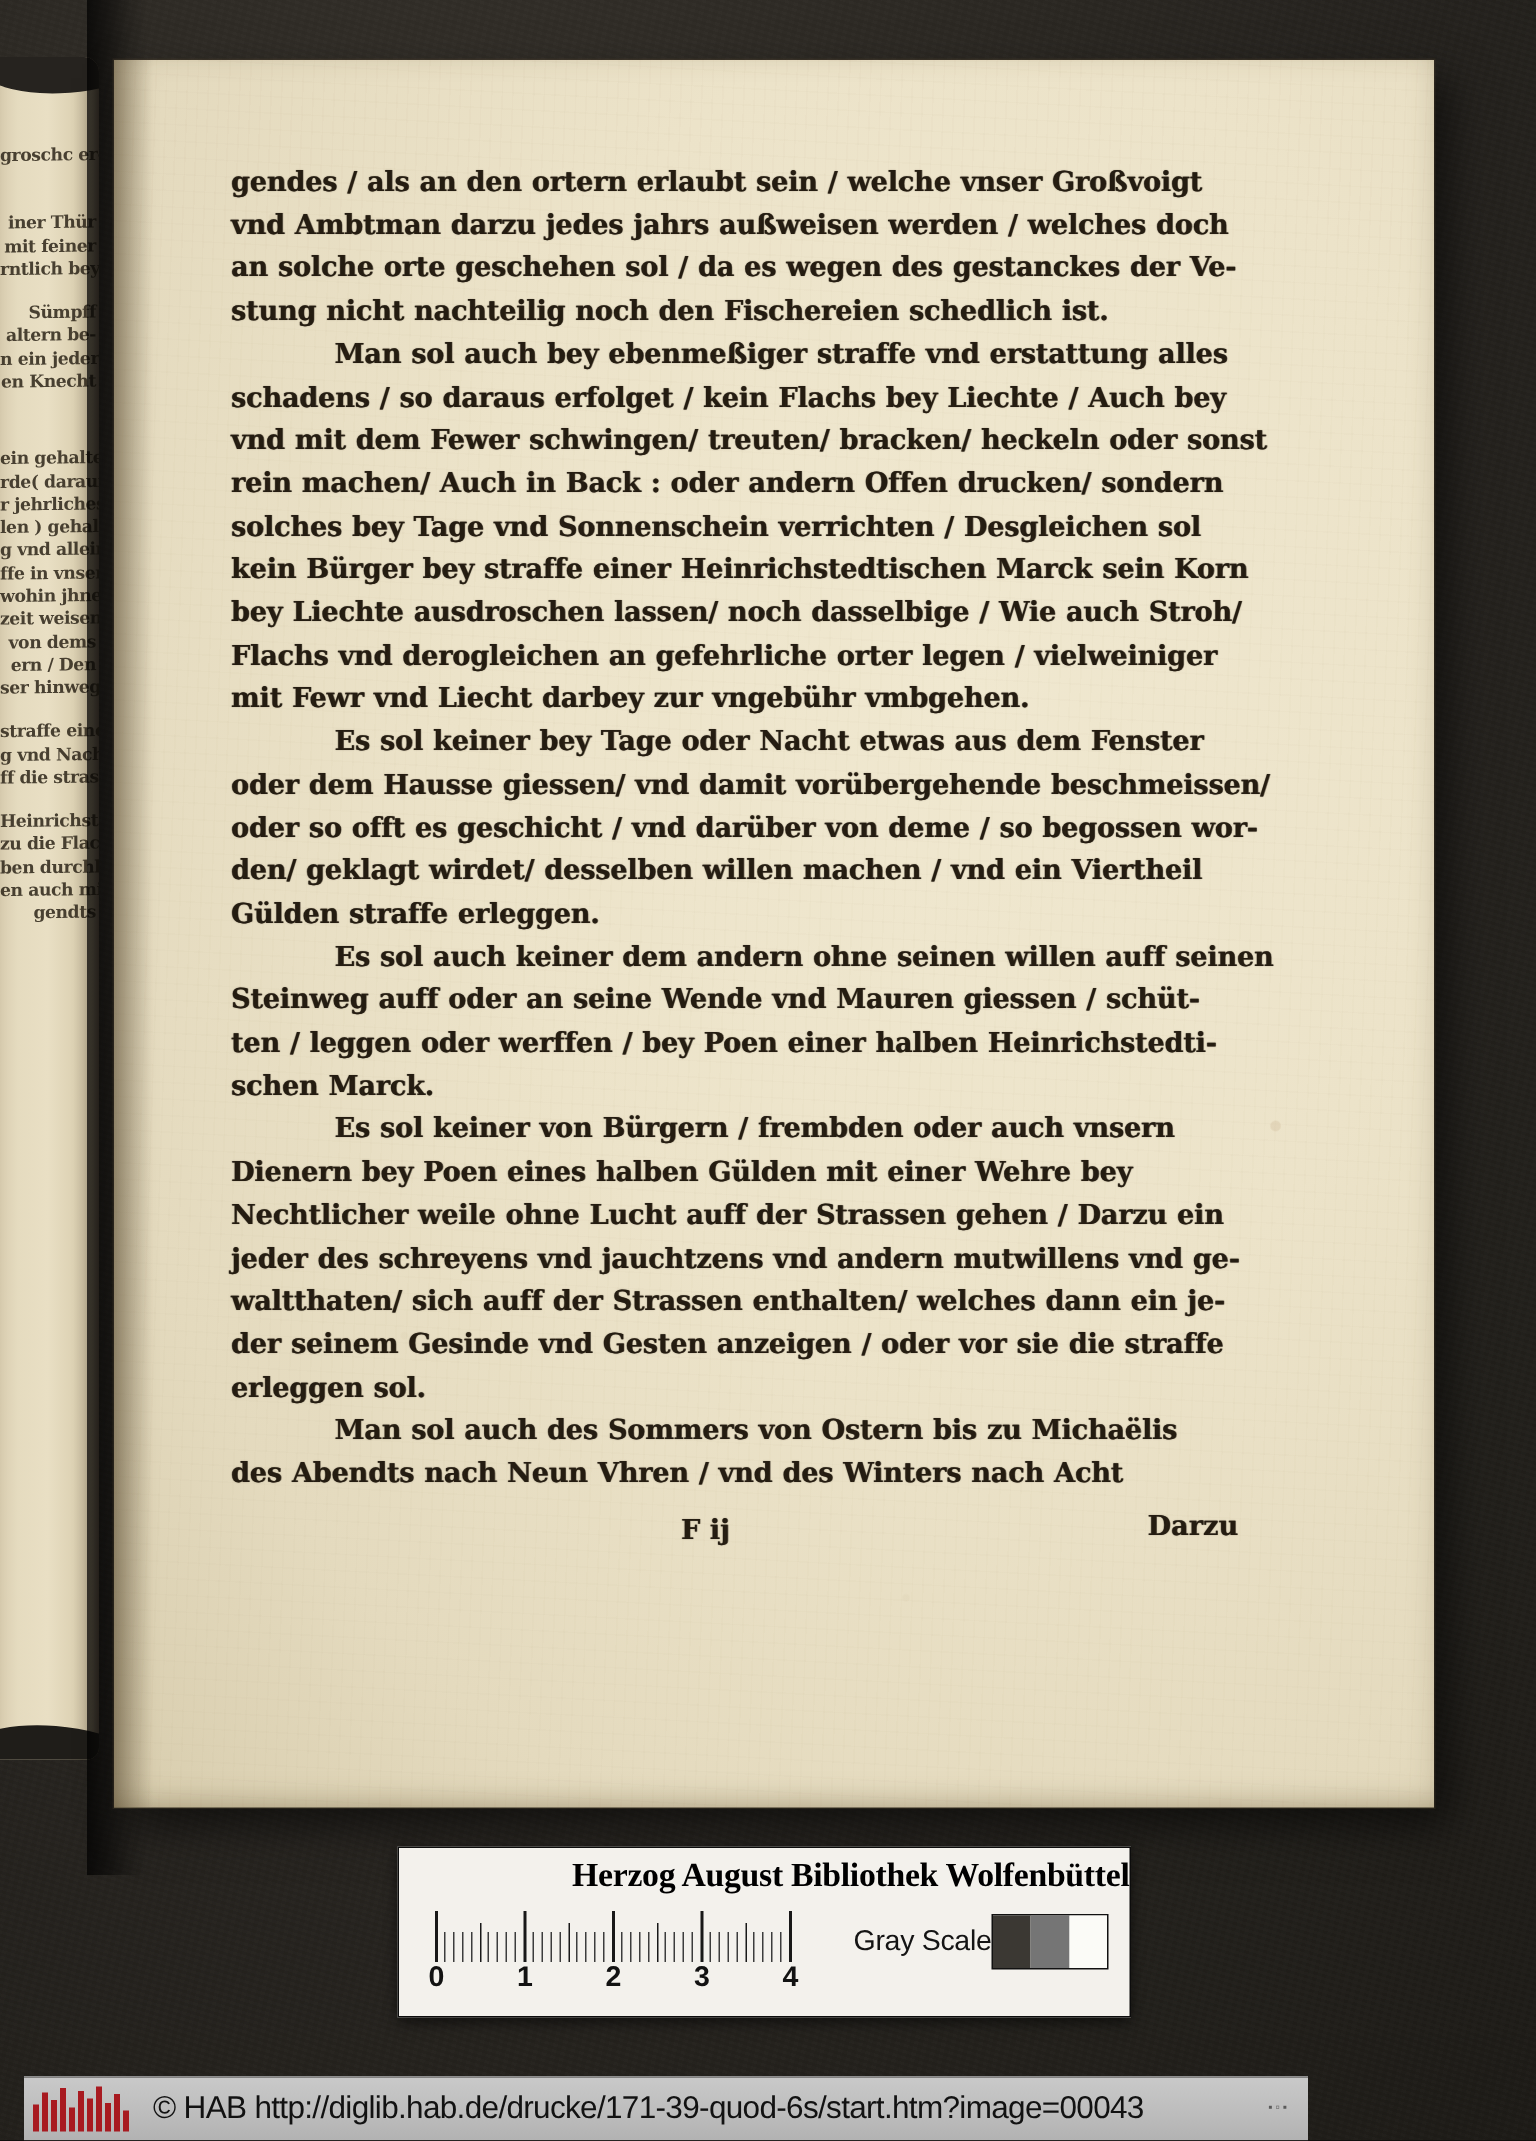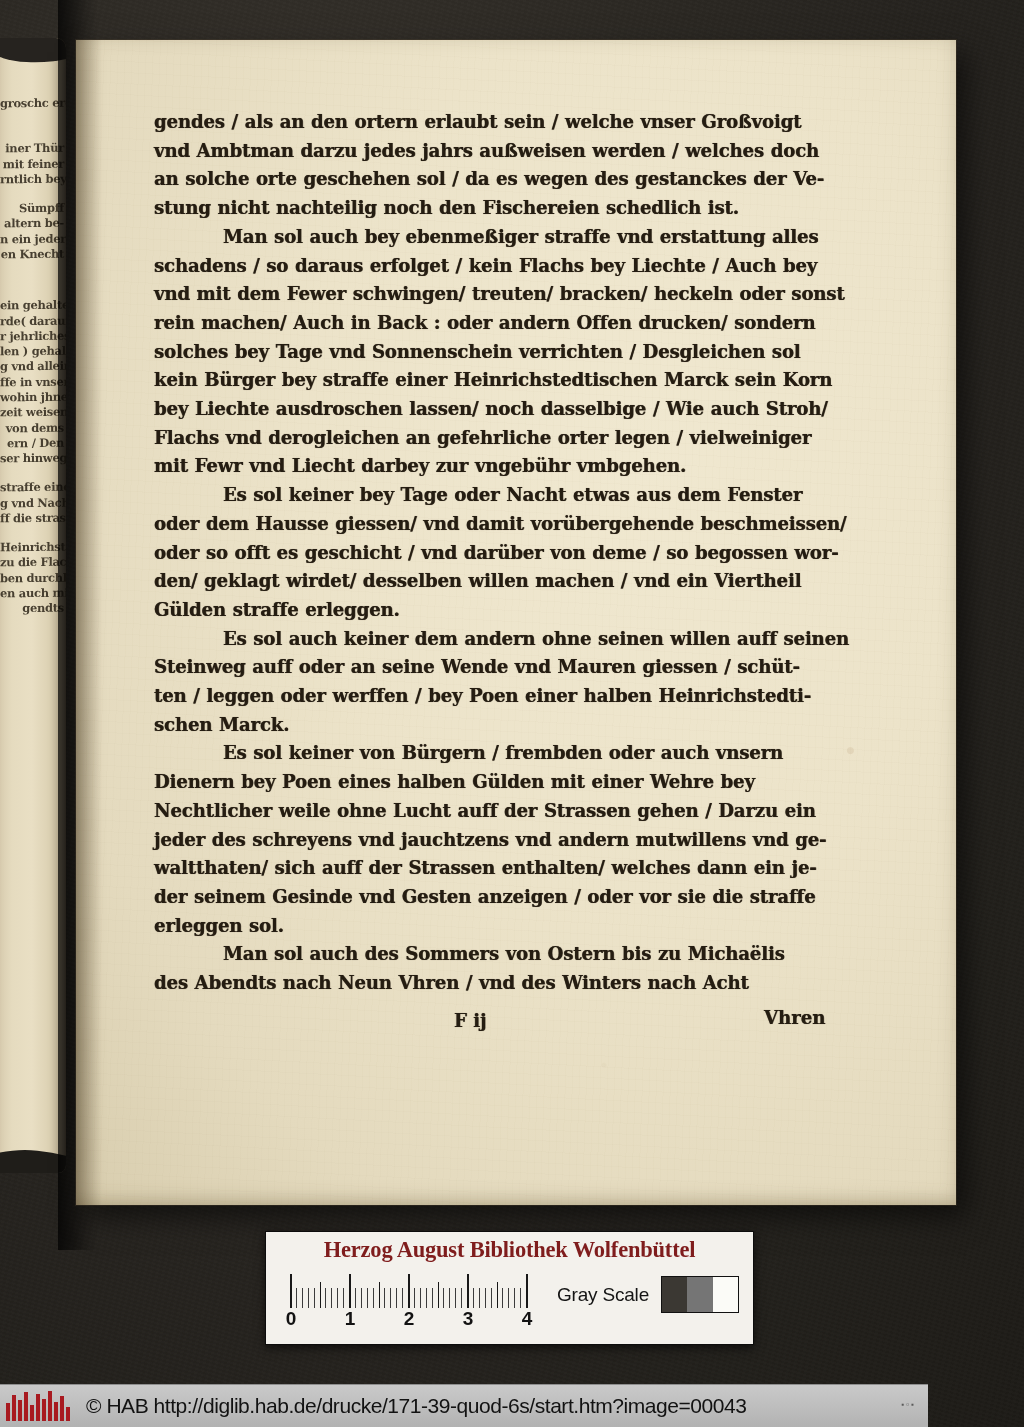--- a/index.html
+++ b/index.html
@@ -207,25 +207,25 @@
     position: absolute;
     left: 265px;
     top: 1231px;
     width: 487px;
     height: 112px;
     background: #f3f1ec;
     border: 1px solid #0c0c0c;
     box-shadow: 0 3px 9px rgba(0,0,0,.6);
   }
   .target-title {
-    text-align: center;
+    text-align: right;
     font-family: "Liberation Serif", serif;
     font-weight: 700;
     font-size: 22.5px;
-    color: #7f1d1d;
+    color: #000000;
     letter-spacing: -0.2px;
     margin-top: 5px;
   }
   .target-row {
     position: relative;
     margin-top: 7px;
     height: 72px;
   }
 
   .ruler {
@@ -265,42 +265,41 @@
     font-size: 19px;
     color: #121212;
   }
 
   .grayscale-wrap {
     position: absolute;
     right: 14px;
     top: 6px;
     display: flex;
     align-items: center;
-    gap: 12px;
   }
   .gs-label {
     font-family: "Liberation Sans", sans-serif;
     font-size: 19px;
     color: #141414;
     letter-spacing: -.2px;
   }
   .gs-patches {
     display: flex;
     width: 76px;
     height: 35px;
     border: 1px solid #111;
   }
   .gs-patch { flex: 1 1 33.33%; }
 
   
   .footer {
     position: absolute;
-    left: 0;
+    left: 16px;
     bottom: 0;
-    width: 928px;
+    width: 856px;
     height: 42px;
     background: linear-gradient(180deg, #c9c9c9 0%, #bdbdbd 55%, #b2b2b2 100%);
     display: flex;
     align-items: center;
     border-top: 1px solid #8e8e8e;
   }
   .hab-logo {
     width: 66px;
     height: 30px;
     margin-left: 6px;
@@ -430,21 +429,21 @@
             <span class="ln">der seinem Gesinde vnd Gesten anzeigen / oder vor sie die straffe</span>
             <span class="ln">erleggen sol.</span>
           </div>
           <div class="para fraktur">
             <span class="ln ind">Man sol auch des Sommers von Ostern bis zu Michaëlis</span>
             <span class="ln">des Abendts nach Neun Vhren / vnd des Winters nach Acht</span>
           </div>
         </div>
       <div class="footline">
         <span class="sig fraktur">F ij</span>
-        <span class="catchword fraktur">Vhren</span>
+        <span class="catchword fraktur">Darzu</span>
       </div>
     </div>
   </div>
 
   <div class="target">
     <div class="target-title">Herzog August Bibliothek Wolfenbüttel</div>
     <div class="target-row">
       <div class="ruler">
         <div class="ticks" id="ruler-ticks">
             <span class="tick major" style="left: 0px;"></span>

